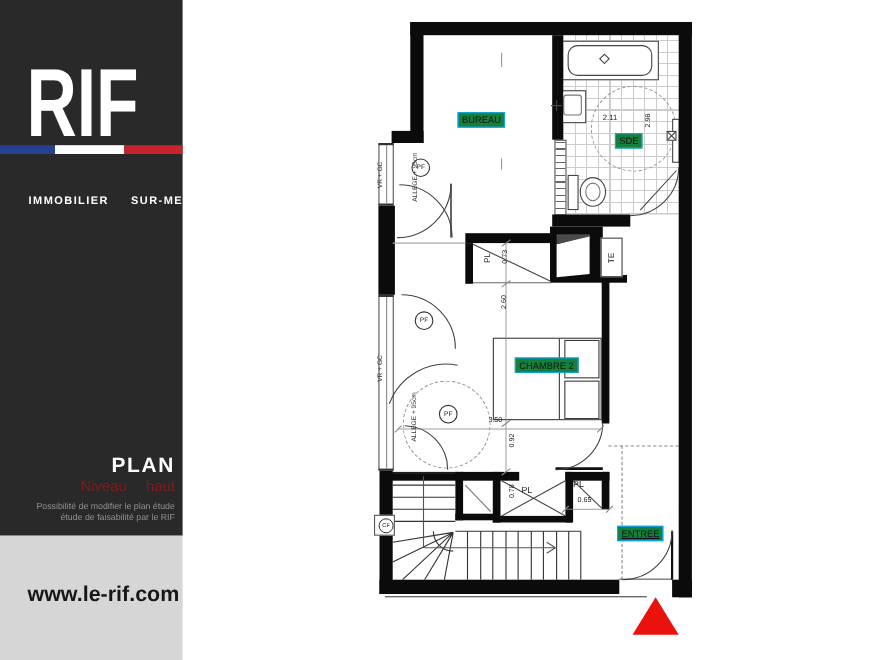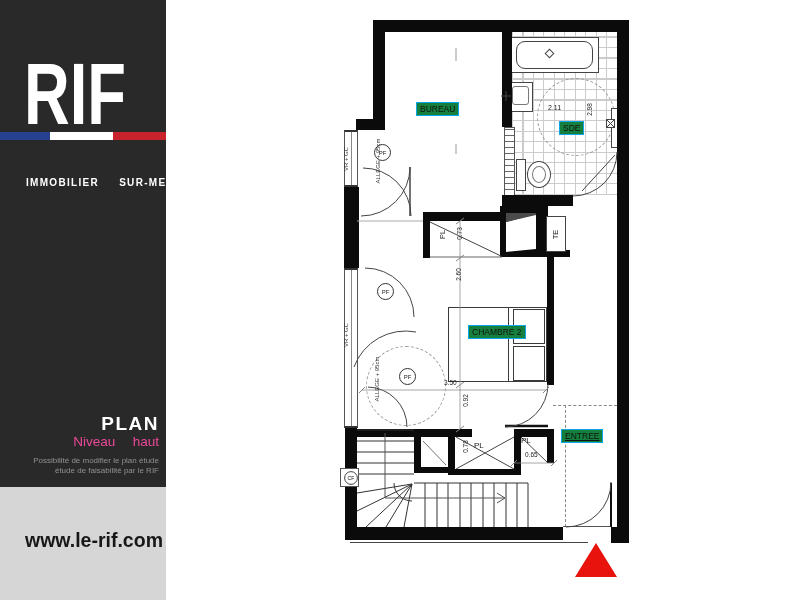--- a/index.html
+++ b/index.html
@@ -10,21 +10,21 @@
   .side-dark{left:0;top:0;width:166px;height:487px;background:#2a2929;}
   .side-foot{left:0;top:487px;width:166px;height:113px;background:#d6d6d6;}
   .logo{left:24px;top:50px;color:#fff;font-size:88px;font-weight:bold;line-height:1;
         transform:scaleX(.72);transform-origin:left top;letter-spacing:0;}
   .flag{left:0;top:132px;width:166px;height:8px;display:flex;}
   .flag div{height:8px;}
   .tagline{left:26px;top:145px;color:#fff;font-size:10px;font-weight:bold;
            letter-spacing:1.3px;word-spacing:6px;white-space:pre;margin-top:32px;}
   .plan-title{left:0;top:413px;width:159px;text-align:right;color:#fff;
               font-size:19px;font-weight:bold;letter-spacing:1.5px;}
-  .plan-sub{left:0;top:434px;width:159px;text-align:right;color:#ec4899;
+  .plan-sub{left:0;top:434px;width:159px;text-align:right;color:#7f1d1d;
             font-size:13.5px;word-spacing:5px;white-space:pre;}
   .side-note{left:0;top:456px;width:159px;text-align:right;color:#919191;
              font-size:8px;line-height:9.5px;}
   .website{left:25px;top:529px;color:#171717;font-size:19.5px;font-weight:bold;}
   
   .wall{position:absolute;background:#0b0b0b;}
   .thin{position:absolute;background:#fff;border:1px solid #555;box-sizing:border-box;}
   .rlabel{position:absolute;background:#15803d;border:1px solid #0ea5e9;color:#111;
           font-size:8.5px;line-height:10px;padding:1px 3px;white-space:nowrap;z-index:30;}
   .dim{position:absolute;color:#222;font-size:6.5px;white-space:nowrap;z-index:25;}
@@ -195,21 +195,21 @@
 
     <path d="M501,96 H511 M506,91 V101"></path>
     <path d="M607,120 L614,127 M614,120 L607,127"></path>
     <path d="M456,48 V61 M456,144 V154" stroke="#999"></path>
   </g>
 </svg>
 
 <div class="rlabel" style="left:416px;top:102px;">BUREAU</div>
 <div class="rlabel" style="left:559px;top:121px;">SDE</div>
 <div class="rlabel" style="left:457px;top:325px;margin-left:11px;">CHAMBRE 2</div>
-<div class="rlabel" style="left:561px;top:429px;text-decoration:underline;">ENTREE</div>
+<div class="rlabel" style="left:561px;top:478px;text-decoration:underline;">ENTREE</div>
 <div class="tebox">
   <span class="rot" style="font-size:7.5px;color:#222;">TE</span>
 </div>
 
 <div class="dim" style="left:548px;top:104px;font-size:7px;">2.11</div>
 <div class="dim rot" style="left:583px;top:106px;">2.98</div>
 <div class="dim rot" style="left:438px;top:230px;font-size:7.5px;">PL</div>
 <div class="dim rot" style="left:453px;top:230px;">0.73</div>
 <div class="dim rot" style="left:452px;top:271px;">2.60</div>
 <div class="dim rot" style="left:459px;top:397px;">0.92</div>

